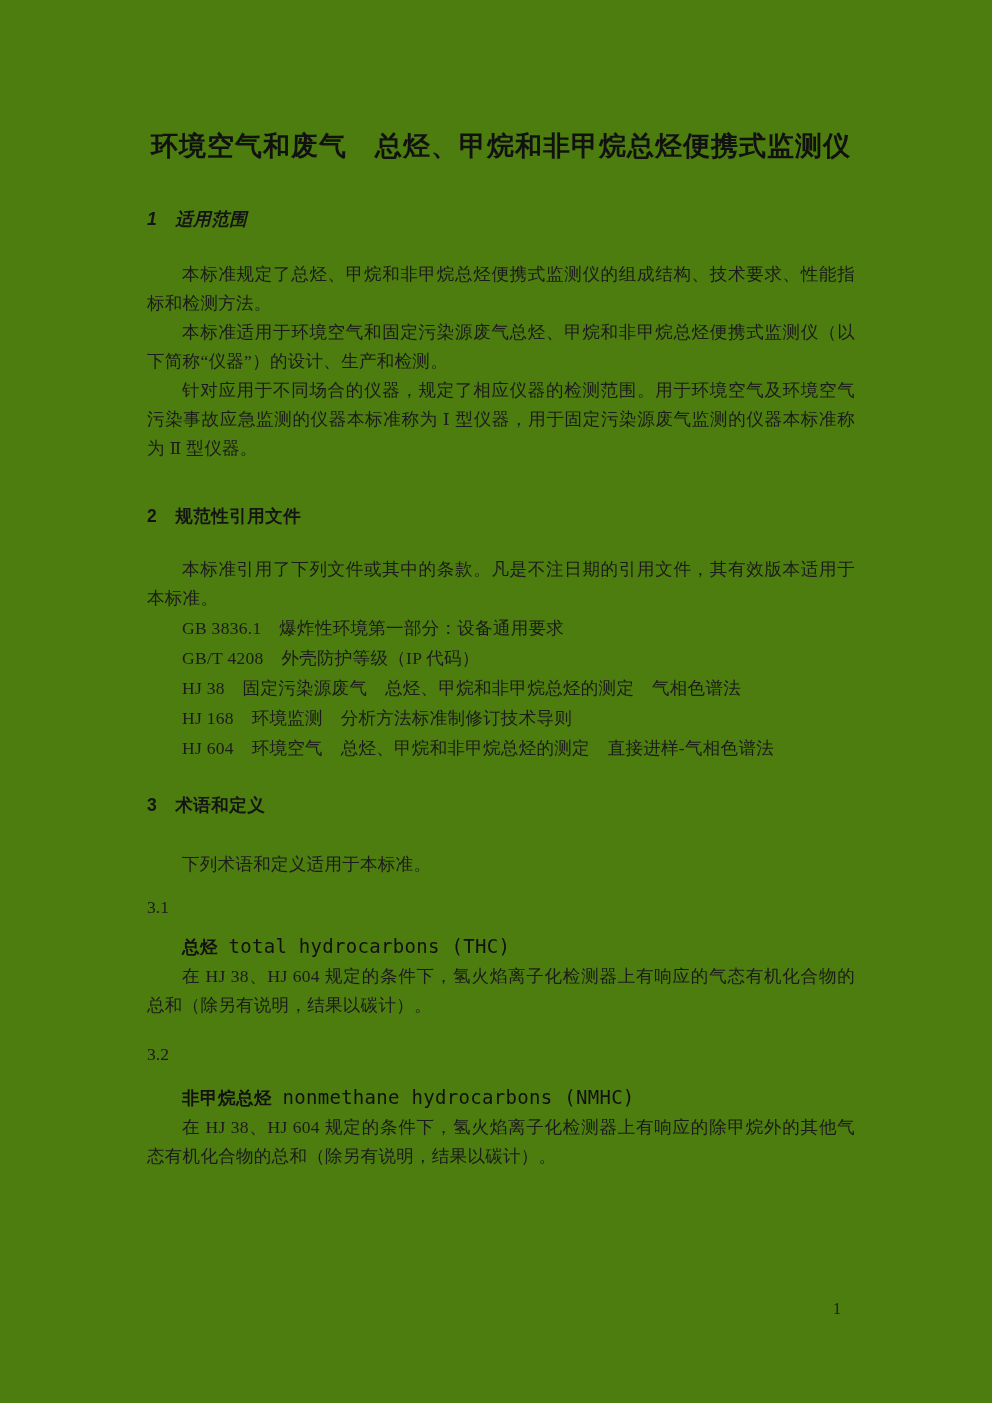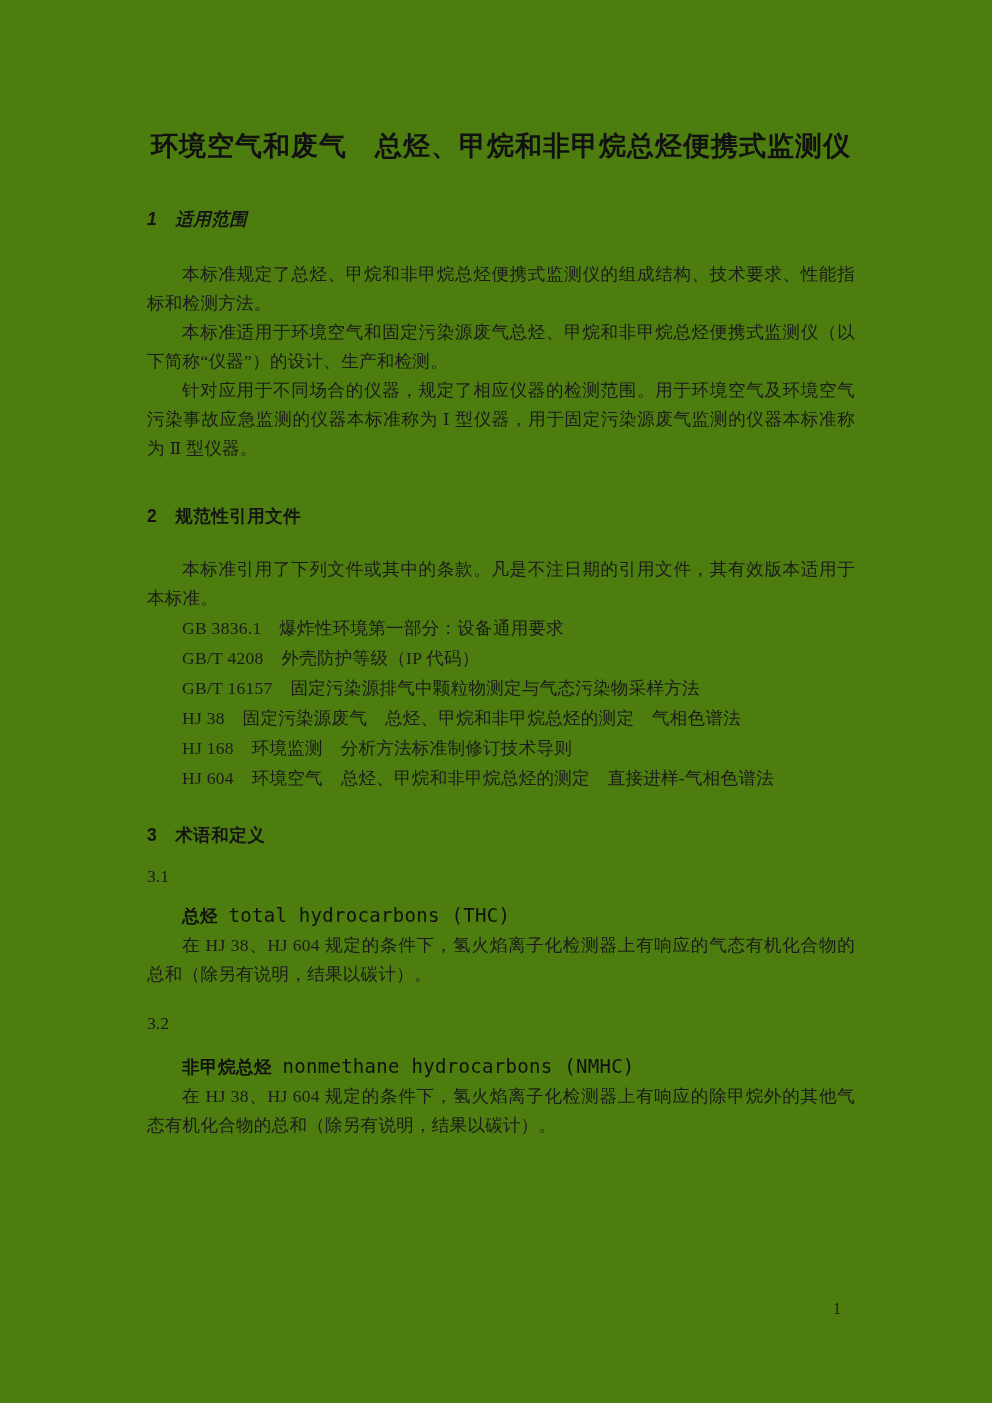--- a/index.html
+++ b/index.html
@@ -114,27 +114,27 @@
     <div class="sec-heading h1">1　适用范围</div>
     <p class="para first-after-h1">本标准规定了总烃、甲烷和非甲烷总烃便携式监测仪的组成结构、技术要求、性能指标和检测方法。</p>
     <p class="para">本标准适用于环境空气和固定污染源废气总烃、甲烷和非甲烷总烃便携式监测仪（以下简称“仪器”）的设计、生产和检测。</p>
     <p class="para">针对应用于不同场合的仪器，规定了相应仪器的检测范围。用于环境空气及环境空气污染事故应急监测的仪器本标准称为 Ⅰ 型仪器，用于固定污染源废气监测的仪器本标准称为 Ⅱ 型仪器。</p>
 
     <div class="sec-heading h2">2　规范性引用文件</div>
     <p class="para first-after-h2">本标准引用了下列文件或其中的条款。凡是不注日期的引用文件，其有效版本适用于本标准。</p>
     <div class="refs">
       <p class="ref-line">GB 3836.1　爆炸性环境第一部分：设备通用要求</p>
       <p class="ref-line">GB/T 4208　外壳防护等级（IP 代码）</p>
-      <p class="ref-line">GB/T 16157　固定污染源排气中颗粒物测定与气态污染物采样方法</p>
       <p class="ref-line">HJ 38　固定污染源废气　总烃、甲烷和非甲烷总烃的测定　气相色谱法</p>
       <p class="ref-line">HJ 168　环境监测　分析方法标准制修订技术导则</p>
       <p class="ref-line">HJ 604　环境空气　总烃、甲烷和非甲烷总烃的测定　直接进样-气相色谱法</p>
     </div>
 
     <div class="sec-heading h3">3　术语和定义</div>
+    <p class="para intro3">下列术语和定义适用于本标准。</p>
 
     <div class="term-number tn1">3.1</div>
     <div class="term-line t1">
       <span class="term-cn">总烃</span><span class="term-en">total hydrocarbons (THC)</span>
     </div>
     <p class="para def">在 HJ 38、HJ 604 规定的条件下，氢火焰离子化检测器上有响应的气态有机化合物的总和（除另有说明，结果以碳计）。</p>
 
     <div class="term-number tn2">3.2</div>
     <div class="term-line t2">
       <span class="term-cn">非甲烷总烃</span><span class="term-en">nonmethane hydrocarbons (NMHC)</span>

